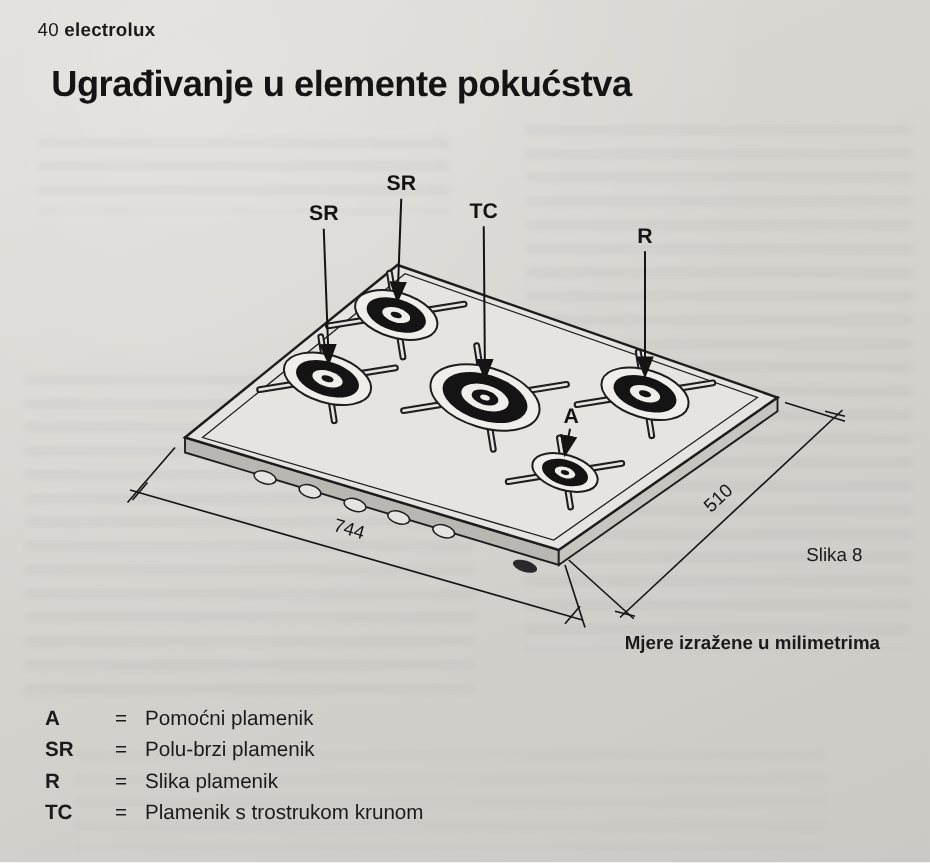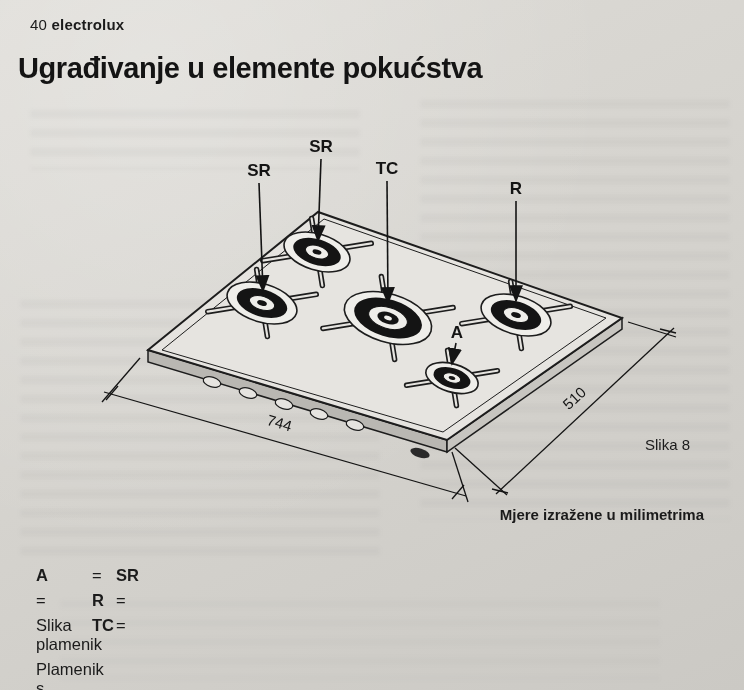--- a/index.html
+++ b/index.html
@@ -28,21 +28,21 @@
   .bleed.b2{left:20px;top:300px;width:360px;height:260px;}
   .bleed.b3{left:30px;top:110px;width:330px;height:60px;}
   .bleed.b4{left:60px;top:600px;width:600px;height:80px;opacity:.35;}
 
   .runninghead{
     position:absolute;left:30px;top:16px;
     font-size:15px;letter-spacing:.2px;
   }
   .runninghead .brand{font-weight:bold;}
   .title{
-    position:absolute;left:18px;top:52px;
+    position:absolute;left:41px;top:52px;
     font-size:29px;font-weight:bold;letter-spacing:-0.4px;
     color:#141414;
   }
   svg.figure{position:absolute;left:0;top:0;}
   svg text{font-family:"Liberation Sans", sans-serif;fill:#141414;}
   svg text.blbl{font-size:17px;font-weight:bold;}
   svg text.dim{font-size:15px;}
   .caption{
     position:absolute;left:645px;top:436px;
     font-size:15px;
@@ -218,23 +218,25 @@
     </g>
     <text class="dim" x="578" y="402" text-anchor="middle" transform="rotate(-43 578 402)">510</text>
   </svg>
 
   <div class="caption">Slika 8</div>
   <div class="units">Mjere izražene u milimetrima</div>
 
   <div class="legend">
     <span class="key">A</span>
     <span>=</span>
+    <span>Pomoćni plamenik</span>
 
     <span class="key">SR</span>
     <span>=</span>
+    <span>Polu-brzi plamenik</span>
 
     <span class="key">R</span>
     <span>=</span>
     <span>Slika plamenik</span>
 
     <span class="key">TC</span>
     <span>=</span>
     <span>Plamenik s trostrukom krunom</span>
   </div>
 

